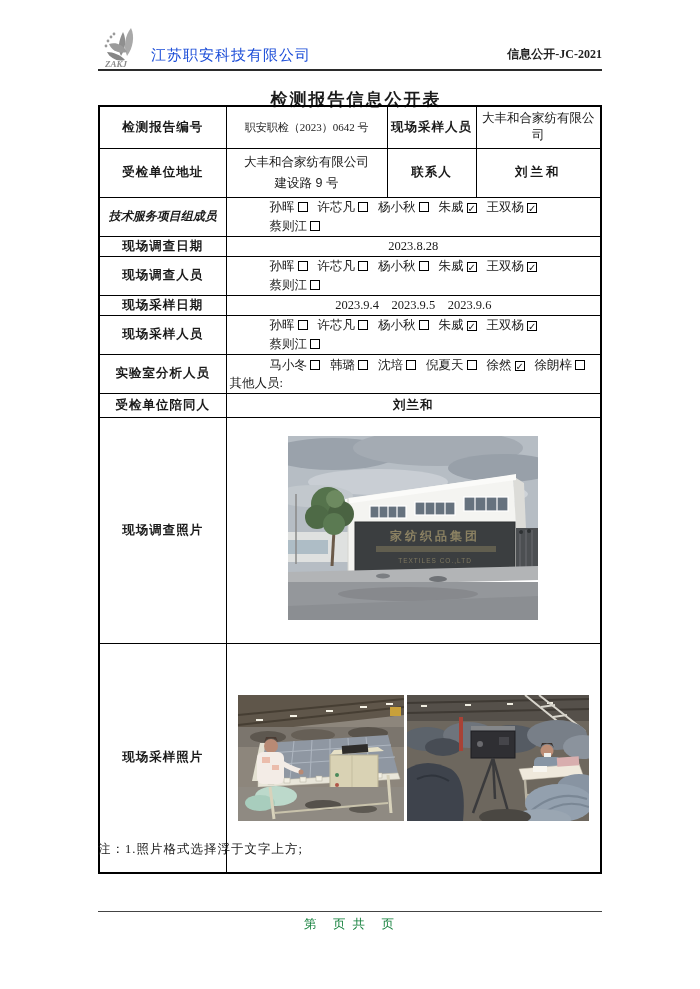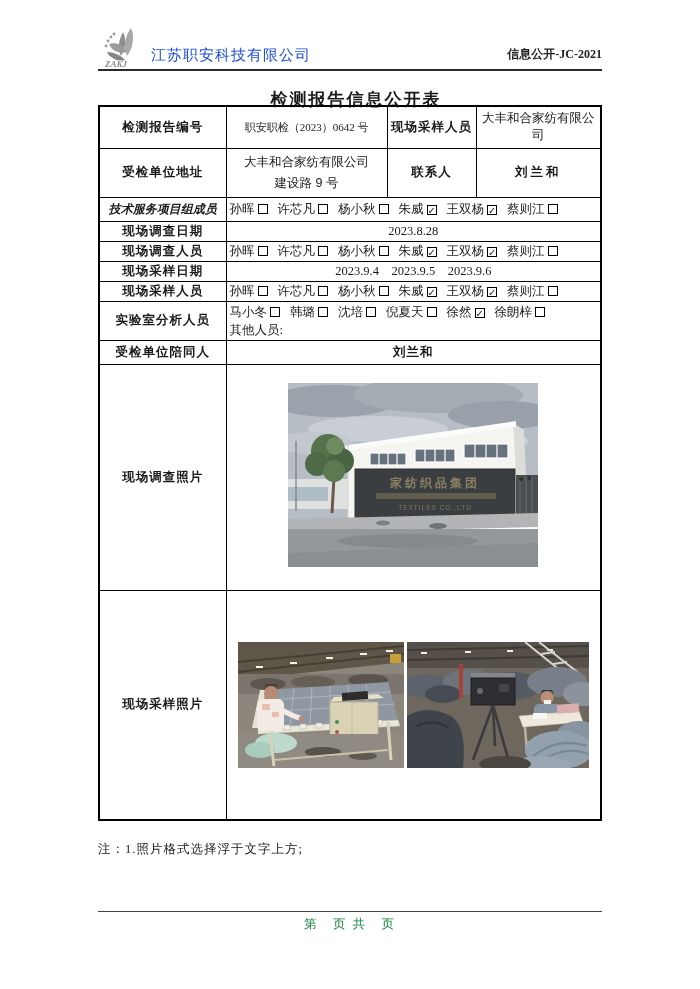--- a/index.html
+++ b/index.html
@@ -21,21 +21,21 @@
   td.lbl { text-align:center; font-weight:bold; letter-spacing:1px; padding:1px 2px; }
   td.lbl.small { font-size:12px; letter-spacing:0;font-style:italic; }
   td.val { text-align:center; }
   td.val.nowrap { white-space:nowrap; overflow:hidden; font-size:11px; }
   td.left { text-align:left; padding-left:8px; }
   .addr { font-family:"Liberation Sans","DejaVu Sans",sans-serif; font-size:12.5px; line-height:21px; }
   .contact-big { font-size:16px; font-weight:bold; letter-spacing:3px; }
   .companion-v { font-weight:bold; font-size:13px; letter-spacing:1px; }
 
   
-  .checkgroup { display:flex; flex-wrap:wrap; column-gap:10px; row-gap:2px; }
+  .checkgroup { display:flex; flex-wrap:wrap; column-gap:10px; row-gap:2px;margin-left:40px; }
   .member { white-space:nowrap; }
   .member .mname { font-size:12.5px; }
   .cb { display:inline-block; width:10px; height:10px; border:1.5px solid #000; margin-left:3px;
         font-family:"DejaVu Sans",sans-serif; font-size:10px; line-height:9px; font-weight:bold;
         text-align:center; vertical-align:-1px; }
   .lab-lines div { line-height:18px; }
 
   
   td.photocell { padding:0; text-align:center; }
   .photo-frame { display:inline-block; font-size:0; line-height:0; }

